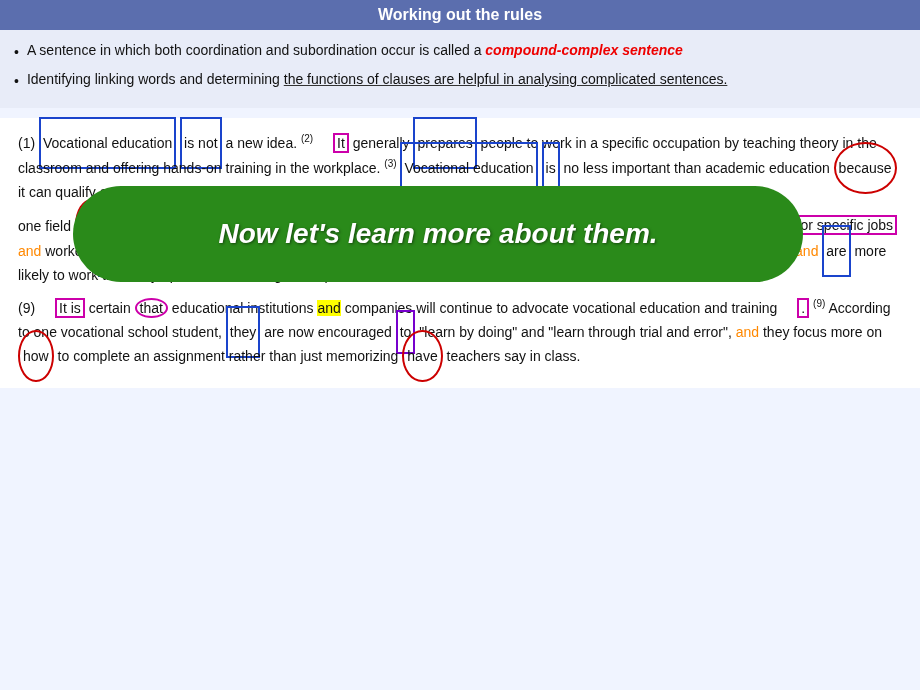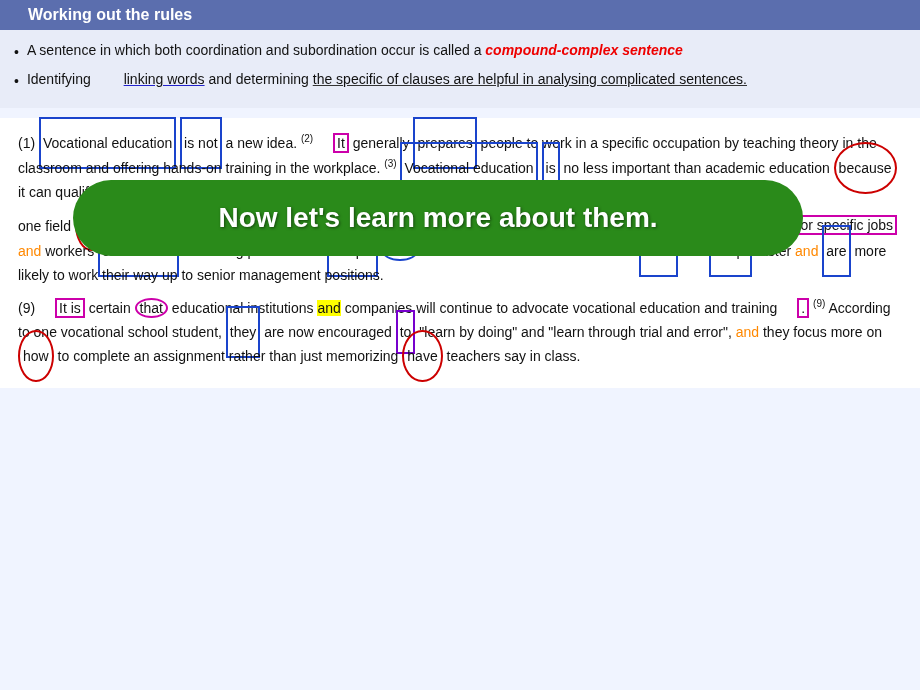--- a/index.html
+++ b/index.html
@@ -19,20 +19,21 @@
       position: relative;
       overflow: hidden;
     }
 
     
     .header {
       background: #5b6eae;
       padding: 6px 28px;
       display: flex;
       align-items: center;
+      justify-content: center;
     }
     .header-title {
       color: white;
       font-weight: bold;
       font-size: 16px;
     }
 
     
     .content {
       background: white;
@@ -59,24 +60,22 @@
       flex-shrink: 0;
       margin-top: 2px;
     }
     .highlight-red {
       color: #e00;
       font-weight: bold;
       font-style: italic;
       margin-top: 12px;
     }
     .underline-blue {
-      text-decoration: underline;
       text-decoration-color: #22c;
       color: inherit;
-      margin-left: 29px;
     }
 
     
     .text-body {
       font-size: 14px;
       color: #111;
       line-height: 1.7;
       position: relative;
     }
     .text-body p {
@@ -165,21 +164,21 @@
       <span>
         A sentence in which both coordination and subordination occur is called a
         <span class="highlight-red">compound-complex sentence</span>
       </span>
     </div>
 
     <div class="rule-item">
       <span class="bullet">•</span>
       <span>
         Identifying <span class="underline-blue">linking words</span>
-        and determining <span style="text-decoration:underline; text-decoration-color:#333;">the specific of clauses are
+        and determining <span style="text-decoration:underline; text-decoration-color:#333;">the functions of clauses are
         helpful in analysing complicated sentences.</span>
       </span>
     </div>
   </div>
 
   <div class="content">
     <div class="text-body">
 
       <p>
         (1) <span class="box-blue">Vocational education</span>
@@ -193,21 +192,21 @@
         hands-on training in the workplace. <sup>(3)</sup>
         <span class="box-blue">Vocational education</span>
         <span class="box-blue">is</span>
         no less important
         than academic education
         <span class="box-oval-red">because</span>
         it can qualify applicants to work in a particular
         <span style="border-bottom: 2px solid #1a44cc; display:inline;">fiel</span>d...
       </p>
 
-      <div class="green-oval" style="top: 50px; left: 55px; width: 730px; height: 76px;">
+      <div class="green-oval" style="top: 56px; left: 55px; width: 730px; height: 96px; font-style: italic;">
         <span class="green-oval-text">Now let's learn more about them.</span>
       </div>
 
       <p style="margin-top: 6px;">
         one field <span class="box-oval-red">that</span>
         allows for such career development. <sup>(7)</sup>
         <span class="box-pink">Most motor repair companies
         <span class="box-blue">have</span>
         their own training programmes for specific jobs </span>
         <span class="highlight-orange">and</span>

